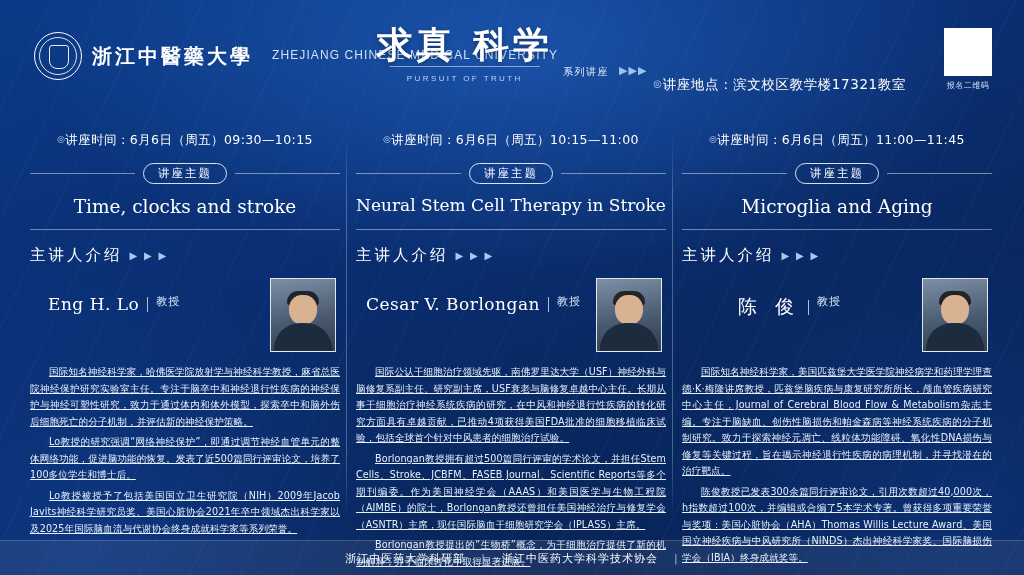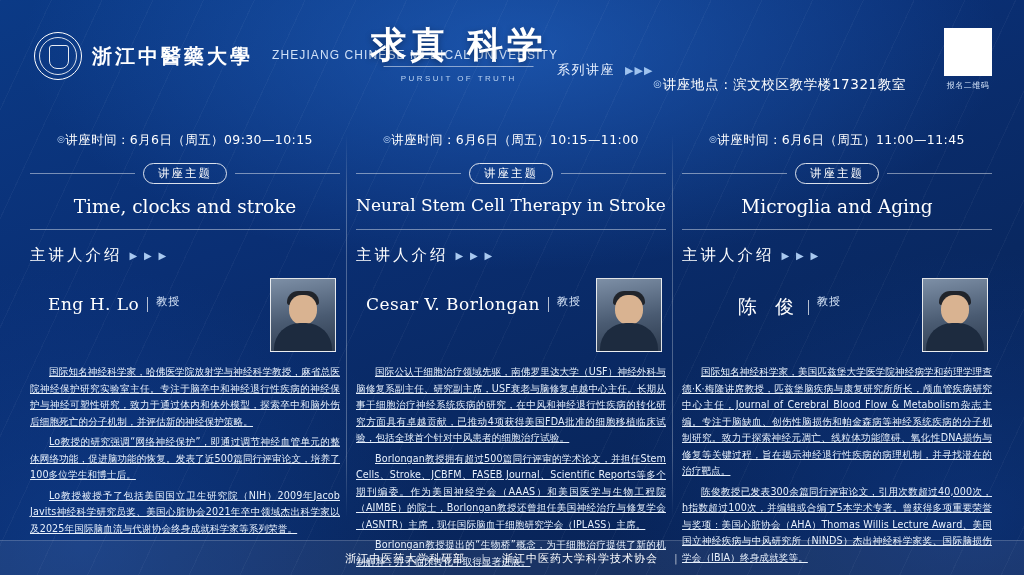--- a/index.html
+++ b/index.html
@@ -122,21 +122,21 @@
     align-items: center;
   }
   .brand-rule {
     width: 150px;
     height: 1px;
     background: rgba(255,255,255,0.5);
     margin: 4px 0 3px;
   }
   .brand-series {
     font-family: "DejaVu Sans", sans-serif;
-    font-size: 13px;
+    font-size: 10px;
     letter-spacing: 1.5px;
     color: #e8f1ff;
     padding-bottom: 4px;
   }
   .brand-arrows {
     color: #9fc3ef;
     font-size: 11px;
     letter-spacing: 1px;
     padding-bottom: 6px;
   }

